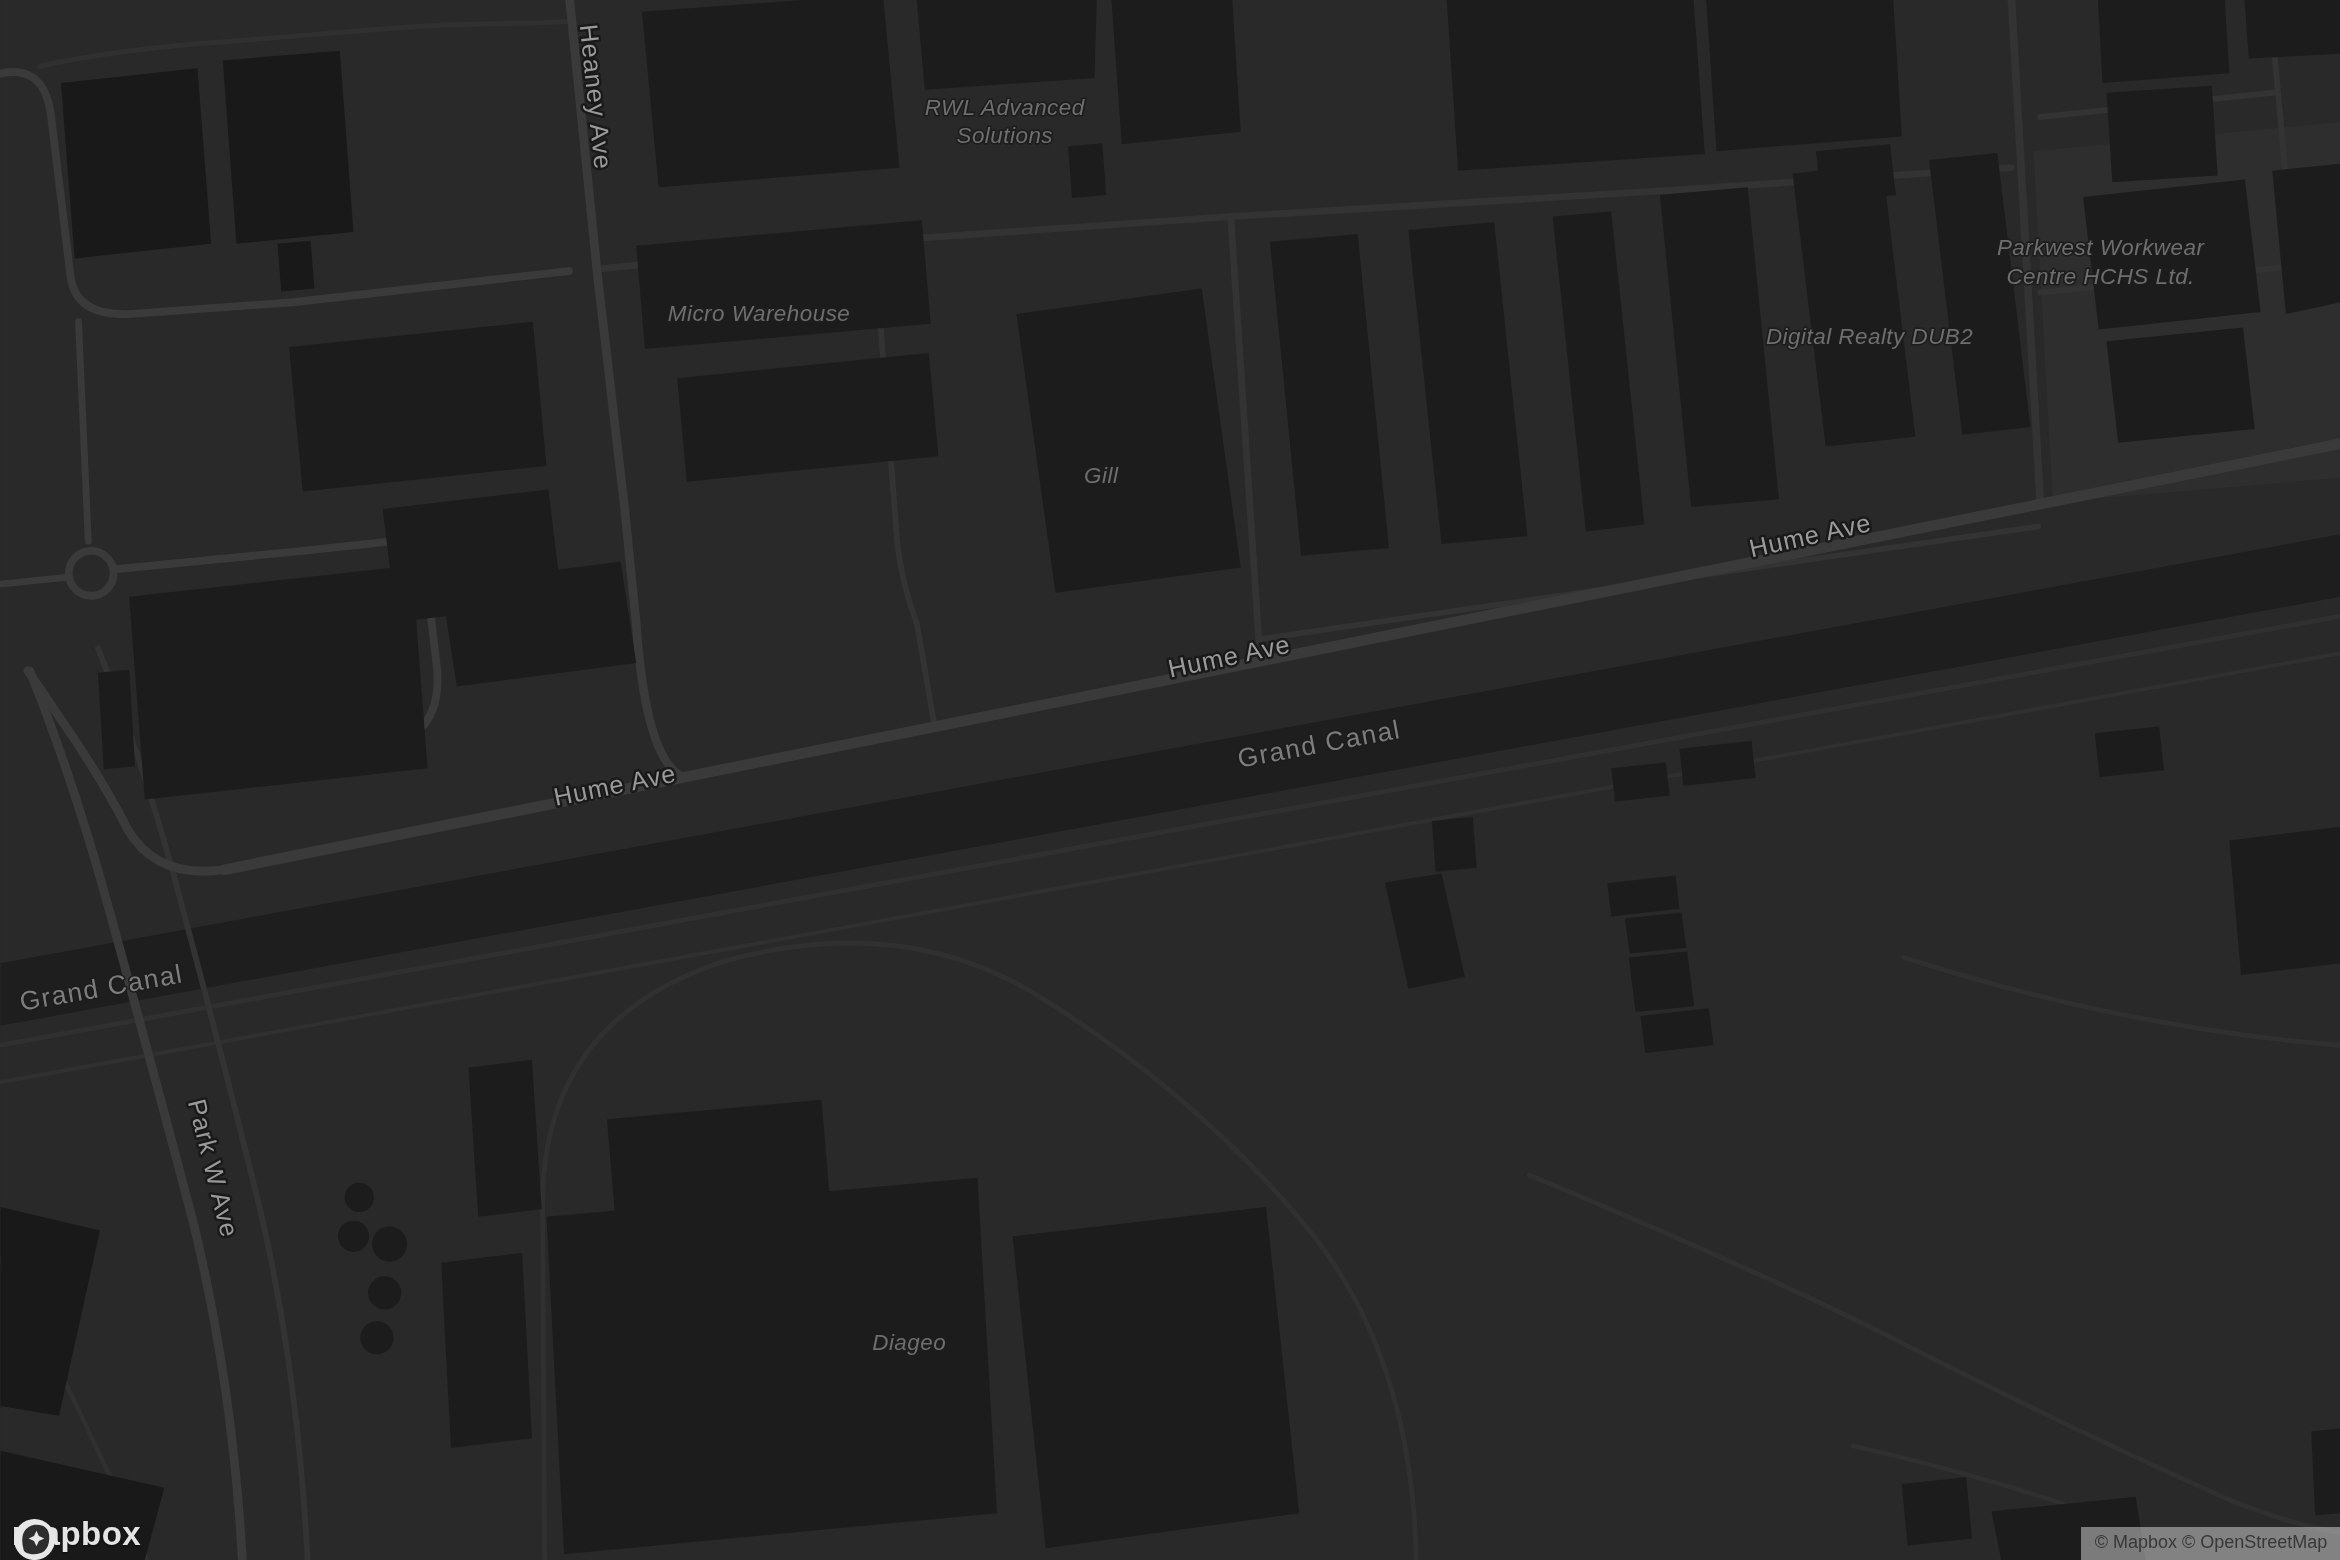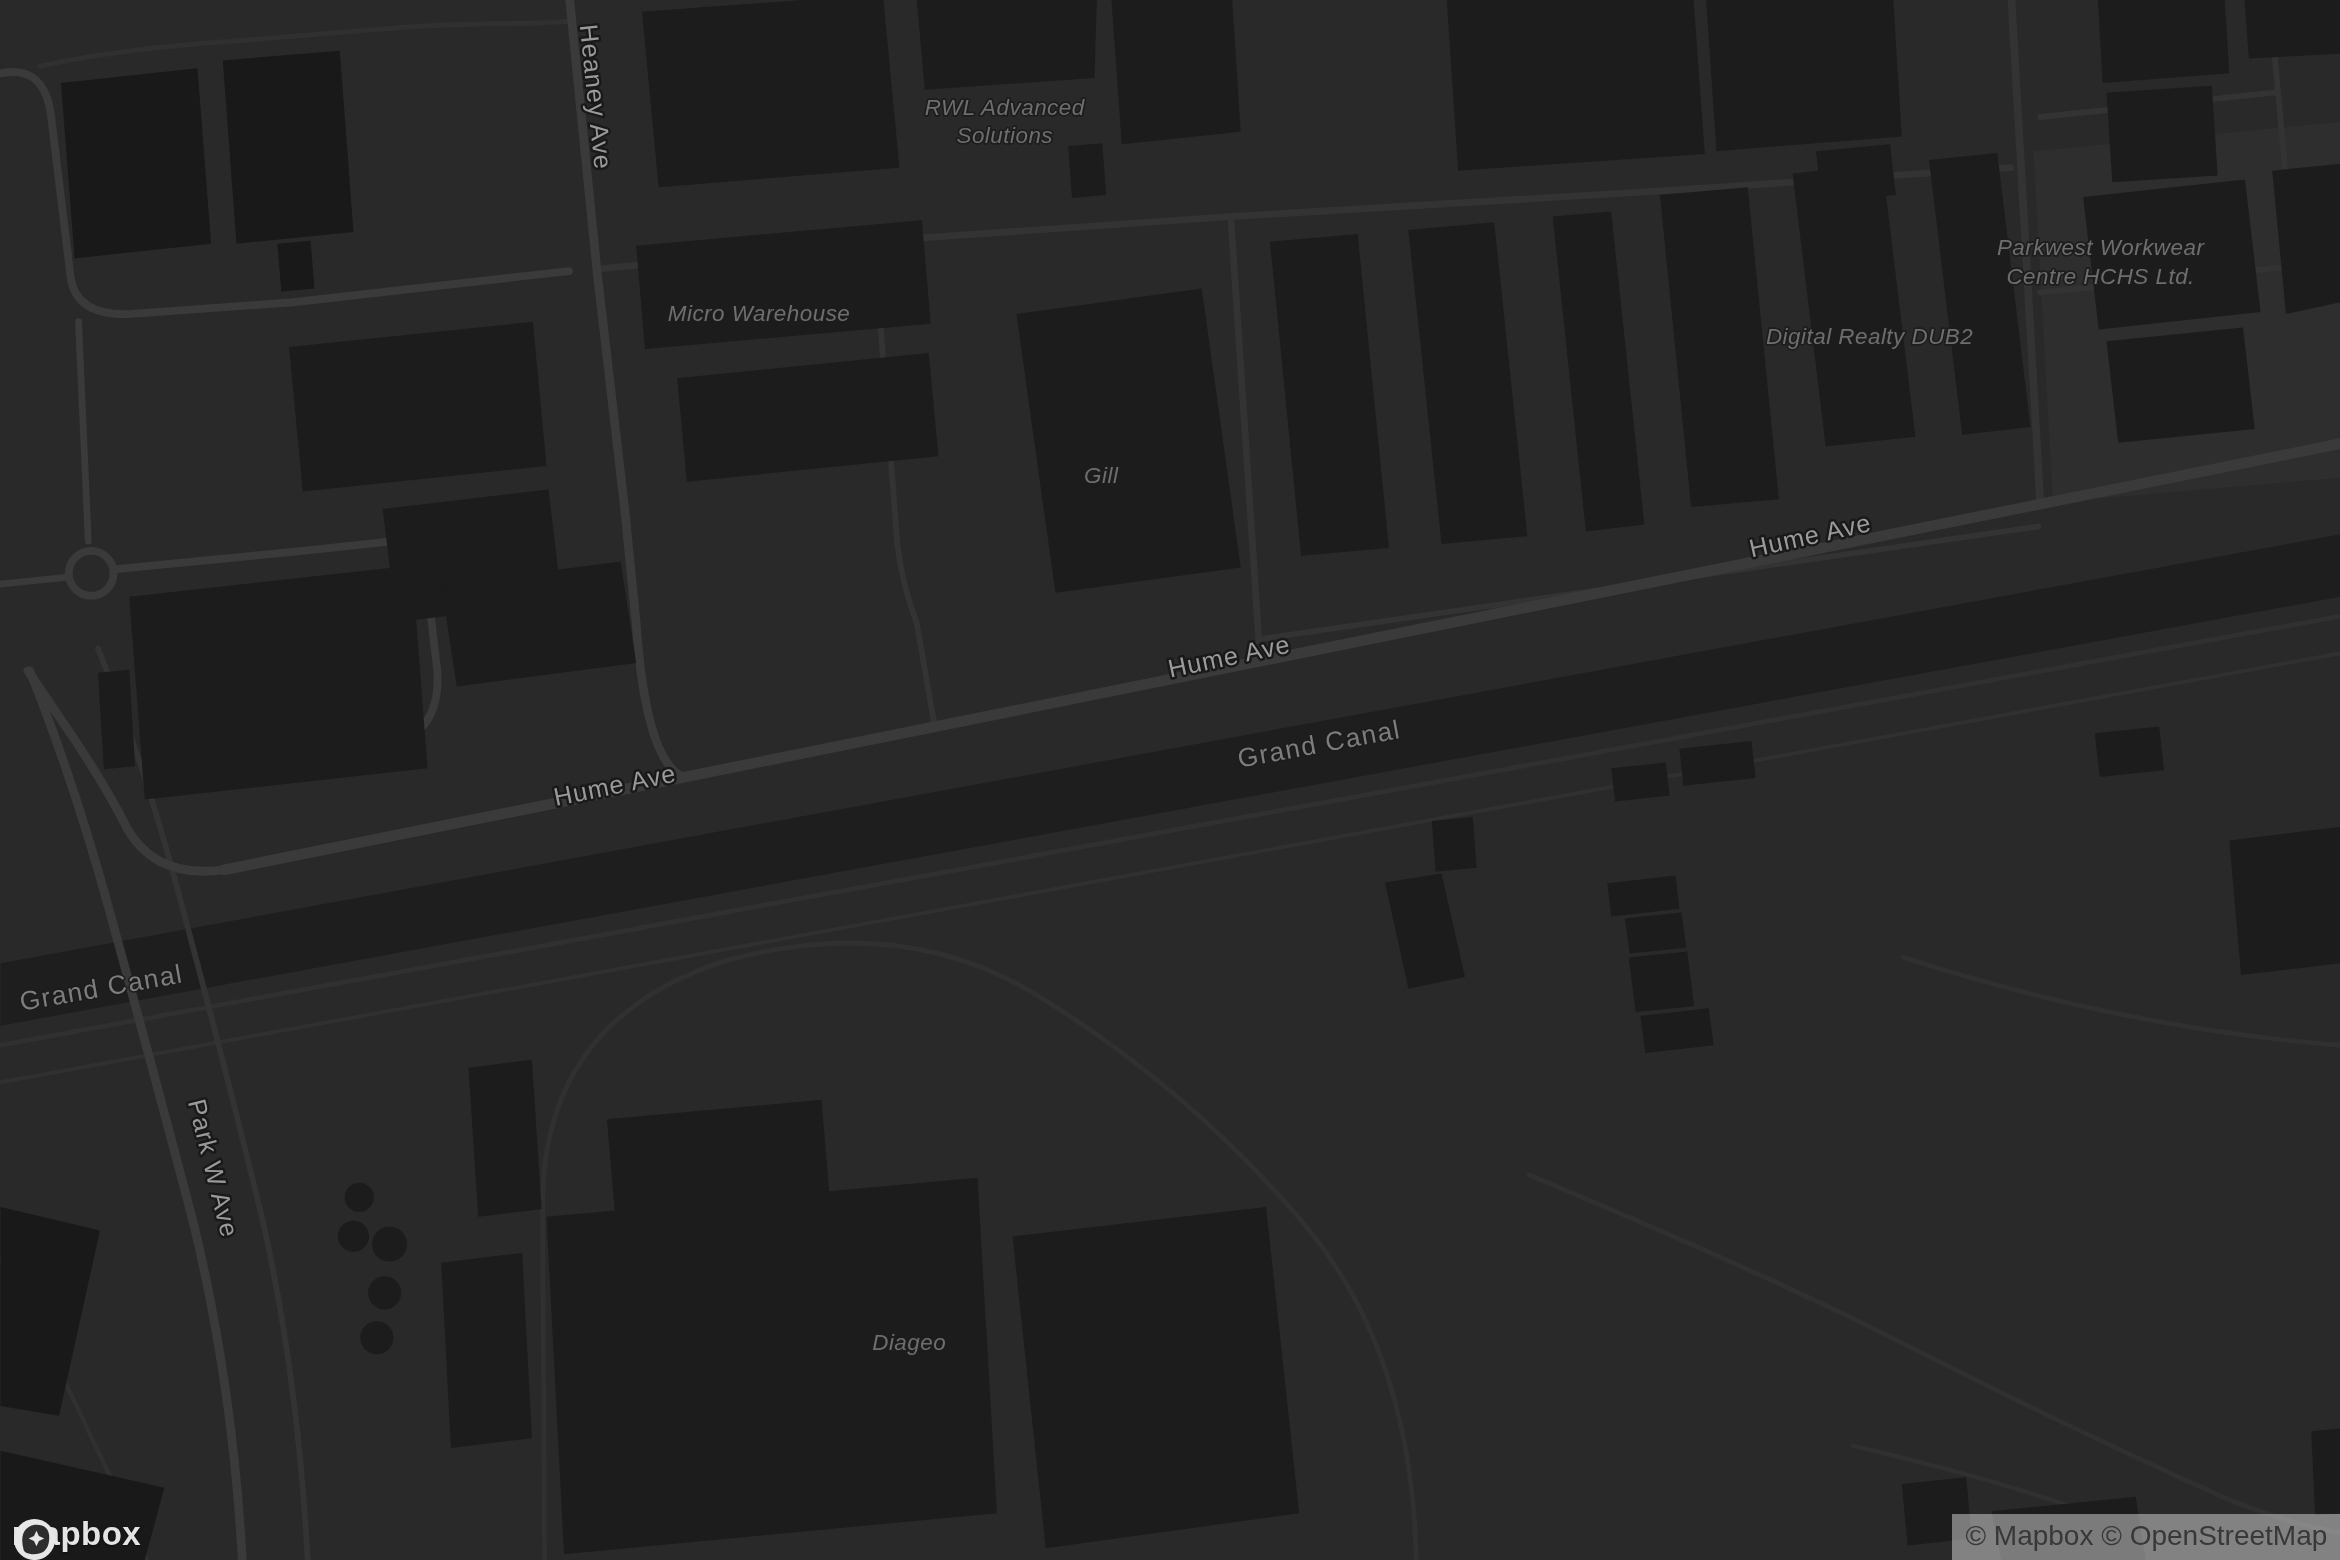--- a/index.html
+++ b/index.html
@@ -24,21 +24,21 @@
   .water{font-size:27px;fill:#7d7d7d;stroke:#1c1c1c;stroke-width:3px;paint-order:stroke;
          stroke-linejoin:round;letter-spacing:1.5px;text-anchor:middle;}
   .poi{font-size:23px;font-style:italic;fill:#6e6e6e;stroke:#1d1d1d;stroke-width:3.5px;
        paint-order:stroke;stroke-linejoin:round;text-anchor:middle;letter-spacing:.5px;}
 
   
   .logo{position:absolute;left:11.7px;bottom:9.8px;display:flex;align-items:center;gap:8.8px;}
   .logo-word{font-size:33px;font-weight:bold;color:#e4e4e4;letter-spacing:0.5px;
              text-shadow:0 1px 2.9px rgba(0,0,0,.65);line-height:1;}
   .attribution{position:absolute;right:0;bottom:0;background:rgba(255,255,255,.42);
-               color:#383838;font-size:28px;padding:3.9px 13.7px 5.9px 13.7px;line-height:1.3;}
+               color:#383838;font-size:18px;padding:3.9px 13.7px 5.9px 13.7px;line-height:1.3;}
 </style>
 </head>
 <body>
 
 <div class="map-wrap">
   <svg width="2341" height="1560" viewBox="0 0 2400 1600">
 
     <rect x="0" y="0" width="2400" height="1600" fill="#292929"></rect>
 
     <g>

